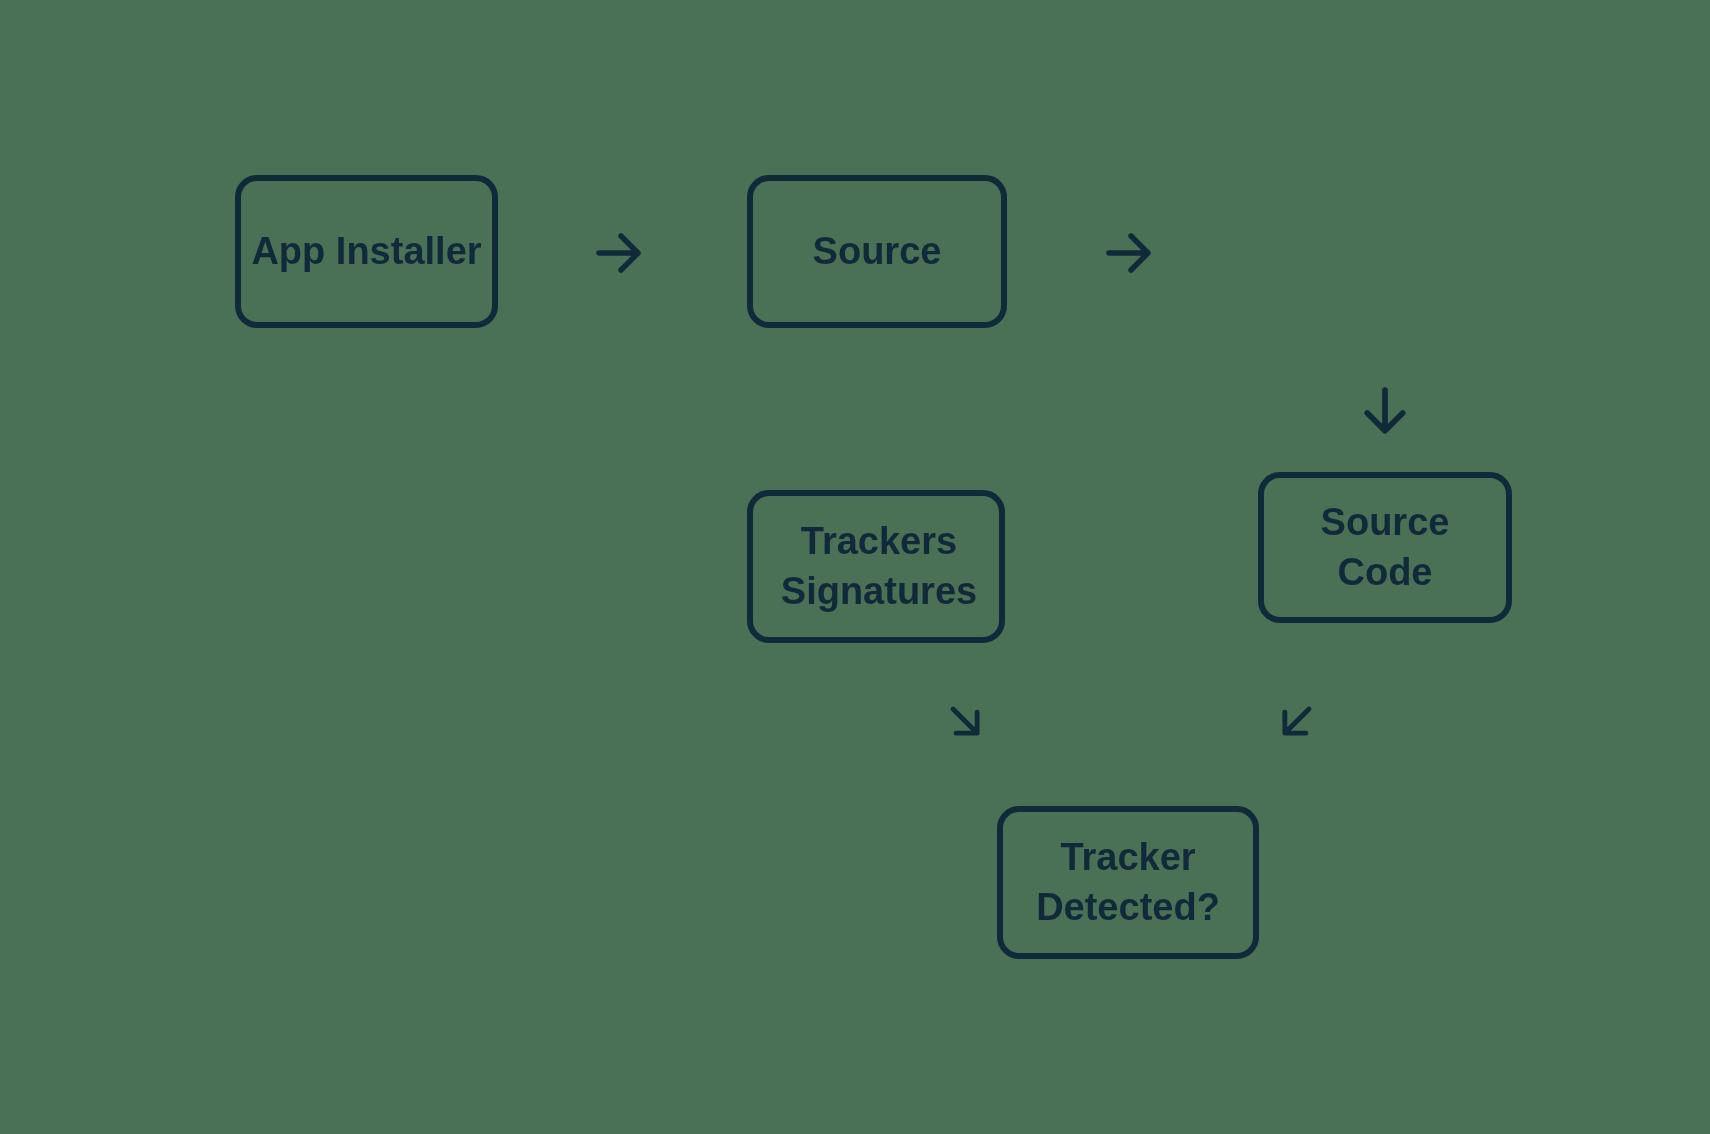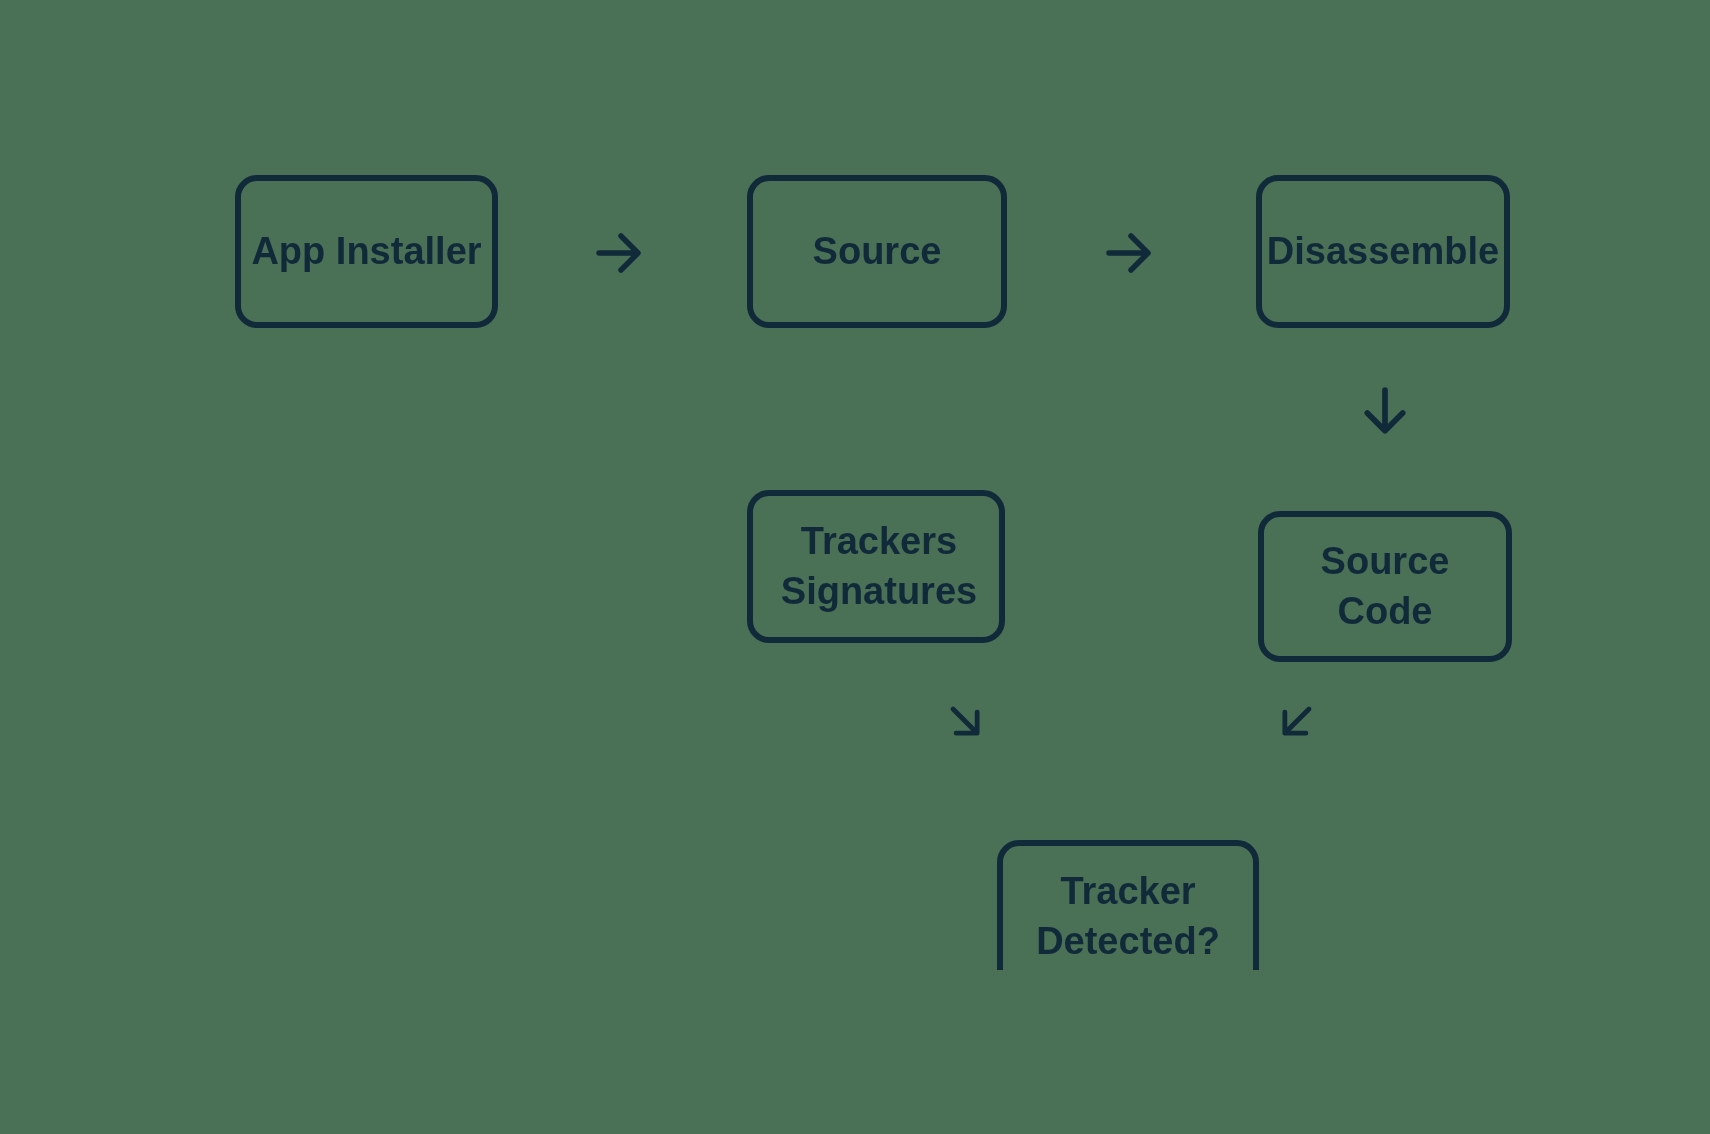--- a/index.html
+++ b/index.html
@@ -32,22 +32,22 @@
     font-weight: bold;
     font-size: 38px;
     line-height: 1.3;
     padding: 0 6px;
   }
   
   .n-app-installer      { left: 215px;  top: 175px; width: 263px; height: 153px; }
   .n-unpack             { left: 727px;  top: 175px; width: 260px; height: 153px; }
   .n-disassemble        { left: 1236px; top: 175px; width: 254px; height: 153px; }
   .n-trackers-signatures{ left: 727px;  top: 490px; width: 258px; height: 153px; padding-left: 12px; }
-  .n-source-code        { left: 1238px; top: 511px; width: 254px; height: 151px; border-radius: 22px; }
-  .n-tracker-detected   { left: 977px;  top: 840px; width: 262px; height: 153px; align-items: center; }
+  .n-source-code        { left: 1238px; top: 472px; width: 254px; height: 151px; border-radius: 22px; }
+  .n-tracker-detected   { left: 977px;  top: 806px; width: 262px; height: 153px; align-items: center; }
 
   .arrow {
     position: absolute;
     color: var(--ink);
     display: block;
   }
   .arrow svg { display: block; width: 100%; height: 100%; }
   .a1 { left: 576px;  top: 229px; width: 48px; height: 48px; }
   .a2 { left: 1086px; top: 229px; width: 48px; height: 48px; }
   .a3 { left: 1340px; top: 387px; width: 50px; height: 50px; transform: rotate(90deg); }
@@ -60,23 +60,20 @@
 <div class="canvas">
 
   <div class="node n-app-installer">
     <span>App Installer</span>
   </div>
 
   <div class="node n-unpack">
     <span>Source</span>
   </div>
 
-  <div class="node n-disassemble">
-    <span>Disassemble</span>
-  </div>
 
   <div class="node n-trackers-signatures">
     <span>Trackers Signatures</span>
   </div>
 
   <div class="node n-source-code">
     <span>Source Code</span>
   </div>
 
   <div class="node n-tracker-detected">

